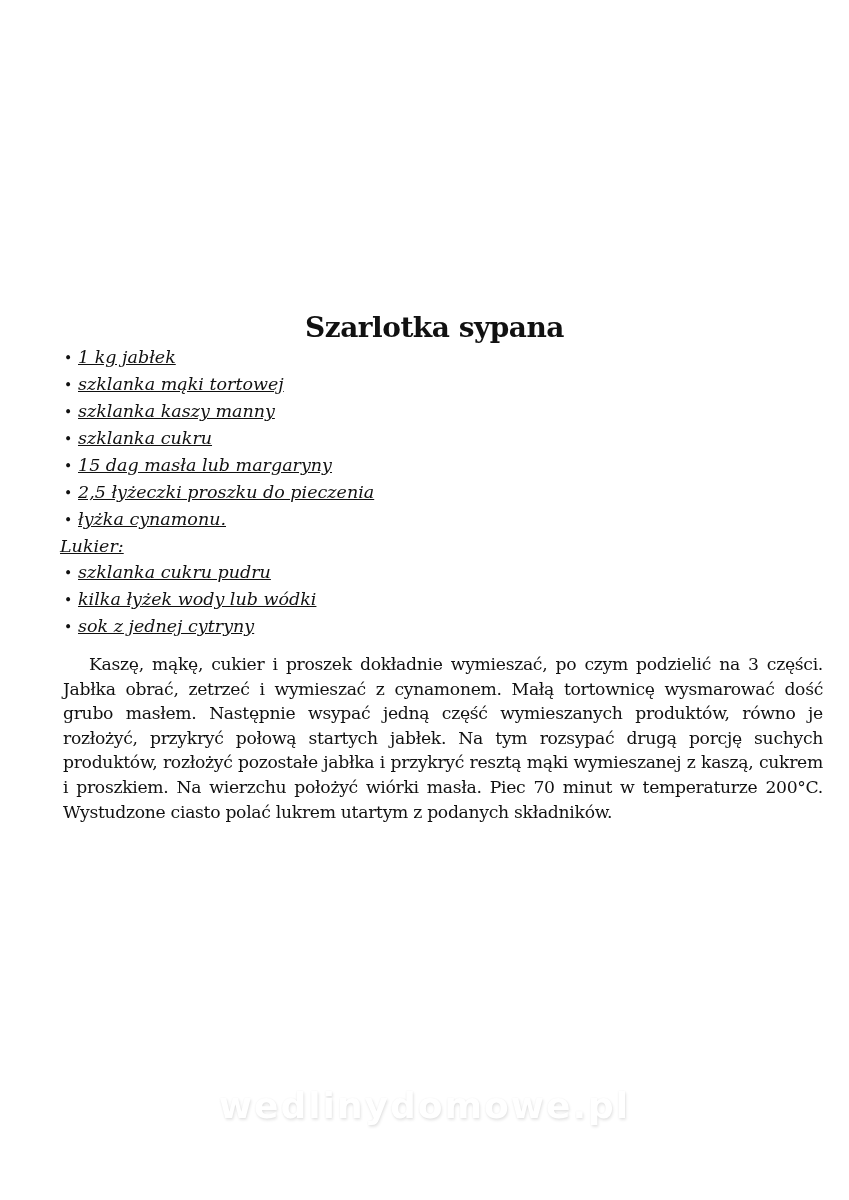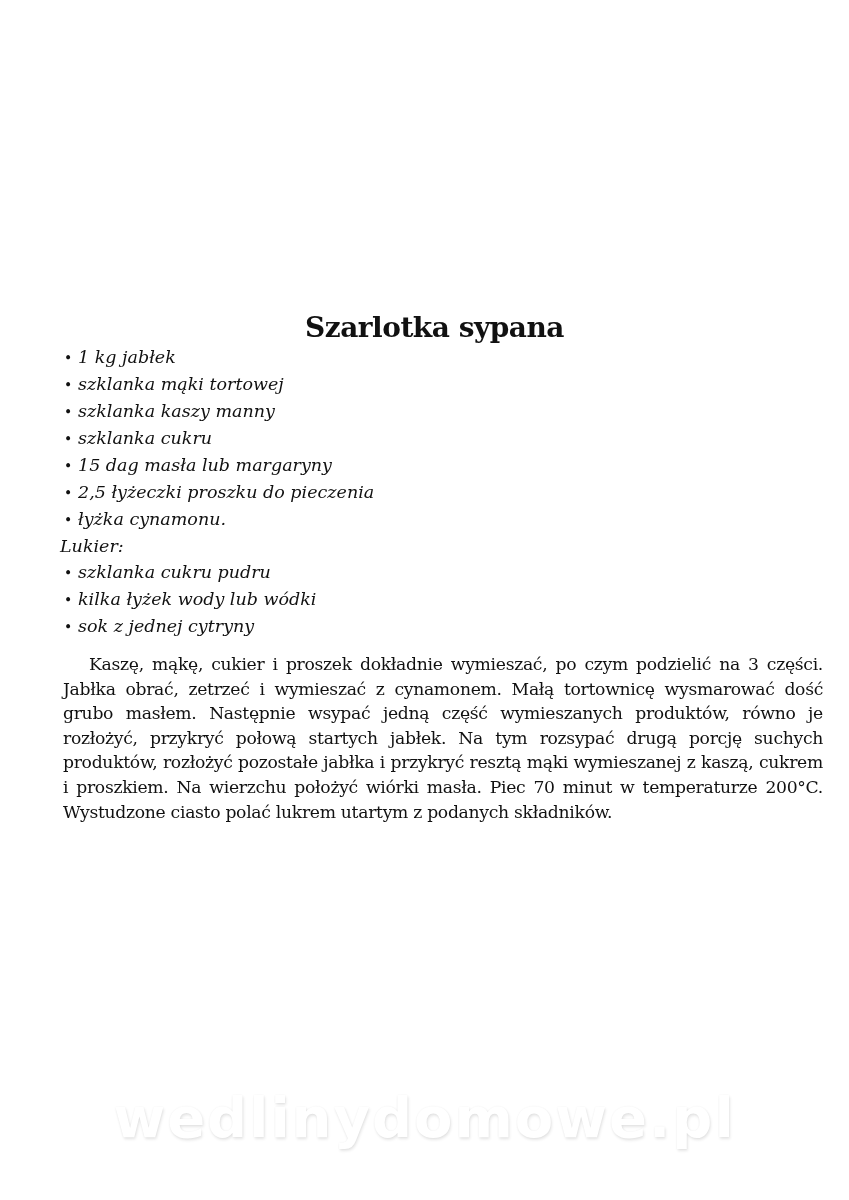--- a/index.html
+++ b/index.html
@@ -5,34 +5,34 @@
   html, body { margin: 0; padding: 0; background: #ffffff; }
   body { width: 849px; height: 1200px; position: relative; overflow: hidden; color: #111111; }
   .page { position: absolute; left: 0; top: 0; width: 802px; height: 1200px; }
   .title {
     position: absolute; left: 0; top: 292px; width: 869px; text-align: center;
     font-family: "DejaVu Serif", serif; font-weight: bold; font-size: 28px; letter-spacing: -0.5px;
     color: #111;
   }
   .ingredients {
     position: absolute; left: 64px; top: 344px; margin: 0; padding: 0; list-style: none;
-    font-family: "DejaVu Serif", serif; font-style: italic; font-size: 17.5px; line-height: 26px; color: #111;
+    font-family: "DejaVu Serif", serif; font-style: italic; font-size: 17.5px; line-height: 26px; color: #111; text-decoration: underline;
   }
   .ingredients li { white-space: nowrap; }
   .ingredients .bullet { display: inline-block; width: 14px; font-style: normal; font-size: 14px; }
   .ingredients .section-label { margin-left: -4px; text-align: right; }
   .method {
     position: absolute; left: 63px; top: 652px; width: 760px; margin: 0;
     font-family: "DejaVu Serif", serif; font-size: 17.2px; line-height: 24.6px;
     text-align: justify; text-indent: 26px; color: #111;
     letter-spacing: -0.3px;
   }
   .watermark {
     position: absolute; left: 0; top: 1085px; width: 849px; text-align: center;
-    font-family: "DejaVu Sans", sans-serif; font-weight: bold; font-size: 56px; letter-spacing: 2px;
+    font-family: "DejaVu Sans", sans-serif; font-weight: bold; font-size: 36px; letter-spacing: 2px;
     color: #ffffff;
     text-shadow: 1px 2px 3px rgba(0,0,0,0.10), 0 0 2px rgba(0,0,0,0.06);
   }
 </style>
 </head>
 <body>
 
 <div class="page">
   <h1 class="title">Szarlotka sypana</h1>
 

